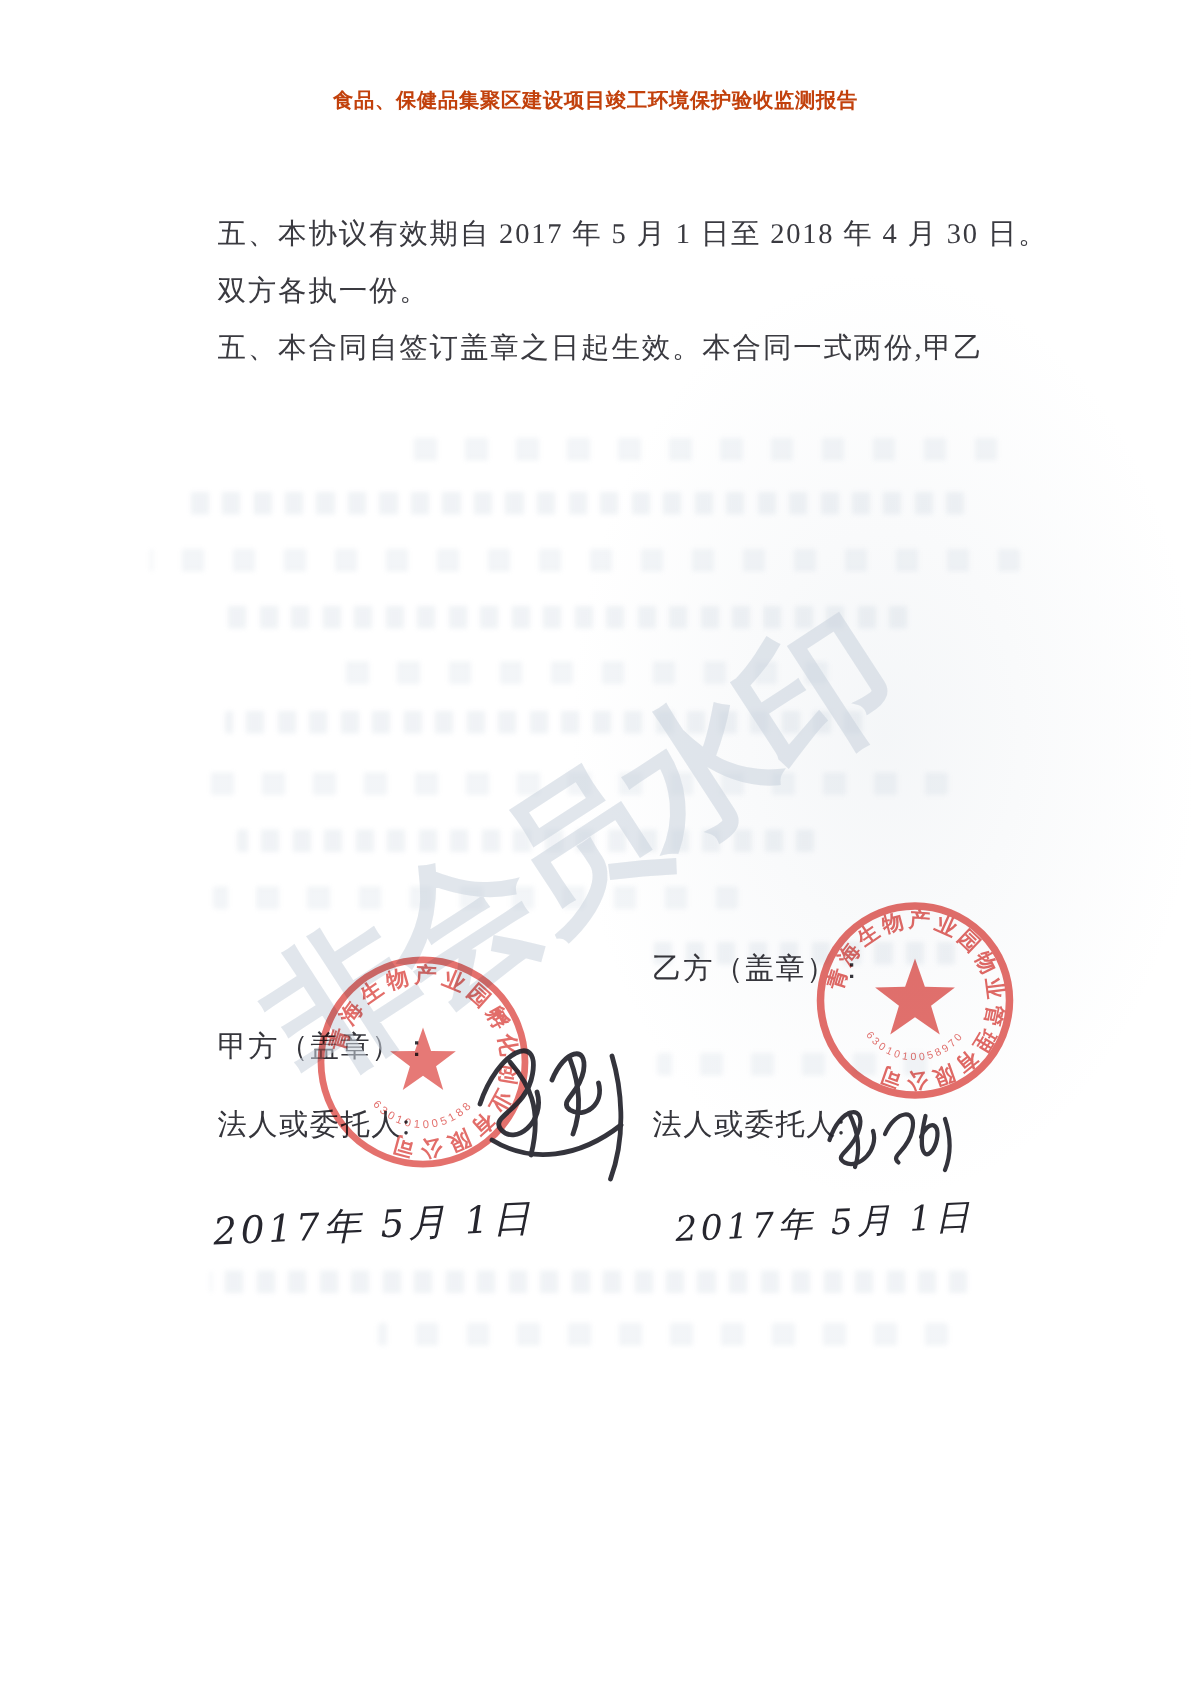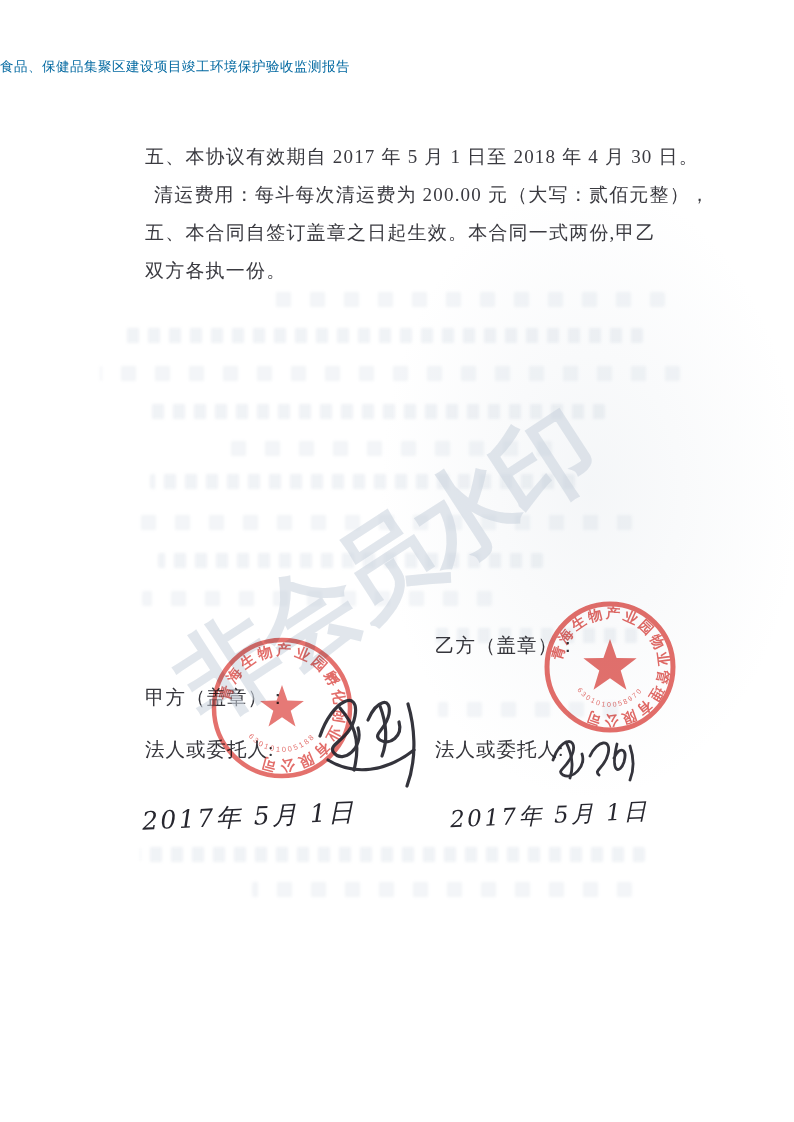--- a/index.html
+++ b/index.html
@@ -13,22 +13,23 @@
     color:#3b3b40;
   }
   
   .scan-tint {
     position:absolute; left:380px; top:180px; width:420px; height:620px;
     background:radial-gradient(closest-side, rgba(196,206,216,0.18), rgba(196,206,216,0));
     pointer-events:none;
   }
   .doc-header {
     position:absolute; top:58px; left:0; width:100%;
-    font-size:13.5px; font-weight:400; letter-spacing:0.5px;
-    color:#0369a1;
+    text-align:center;
+    font-size:13.5px; font-weight:700; letter-spacing:0.5px;
+    color:#c2410c;
     font-family:"Liberation Sans","DejaVu Sans",sans-serif;
   }
   .body-text {
     position:absolute; left:145px; top:138px; width:512px;
     font-size:19px; line-height:38px; letter-spacing:1.2px;
     color:#3a3a40;
   }
   .body-text .line { white-space:nowrap; }
   .body-text .indent-1 { padding-left:9px; }
   .body-text .indent-2 { padding-left:14px; }
@@ -107,23 +108,22 @@
   <div class="ghost sparse" style="left:142px; top:591px; width:350px;"></div>
   <div class="ghost" style="left:432px; top:628px; width:205px;"></div>
   <div class="ghost sparse" style="left:438px; top:702px; width:180px;"></div>
   <div class="ghost" style="left:140px; top:847px; width:505px;"></div>
   <div class="ghost sparse" style="left:252px; top:882px; width:380px;"></div>
 
   <div class="doc-header">食品、保健品集聚区建设项目竣工环境保护验收监测报告</div>
 
   <div class="body-text">
     <div class="line">五、本协议有效期自 2017 年 5 月 1 日至 2018 年 4 月 30 日。</div>
-    <div class="line indent-1">清运费用：每斗每次清运费为 200.00 元（大写：贰佰元整），</div>
+    <div class="line">双方各执一份。</div>
     <div class="line">五、本合同自签订盖章之日起生效。本合同一式两份,甲乙</div>
-    <div class="line">双方各执一份。</div>
   </div>
 
   <div class="sig-label" style="left:145px; top:684px;">甲方（盖章）：</div>
   <div class="sig-label" style="left:145px; top:736px;">法人或委托人:</div>
   <div class="handwrite" style="left:142px; top:800px;">2017年 5月 1日</div>
 
   <div class="sig-label" style="left:435px; top:632px;">乙方（盖章）：</div>
   <div class="sig-label" style="left:435px; top:736px;">法人或委托人:</div>
   <div class="handwrite" style="left:450px; top:800px; font-size:23px;">2017年 5月 1日</div>
 

